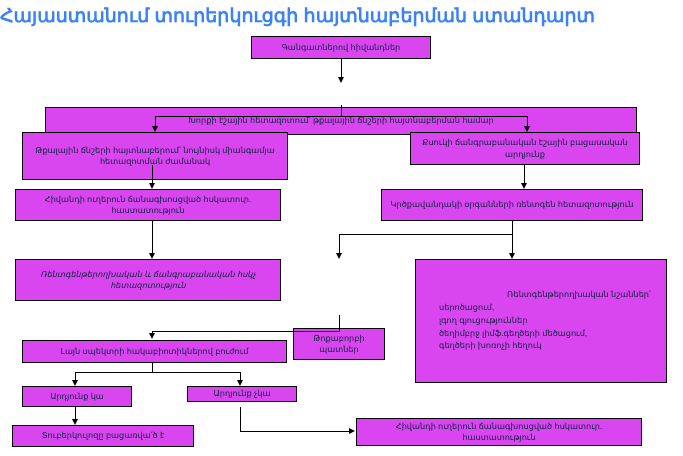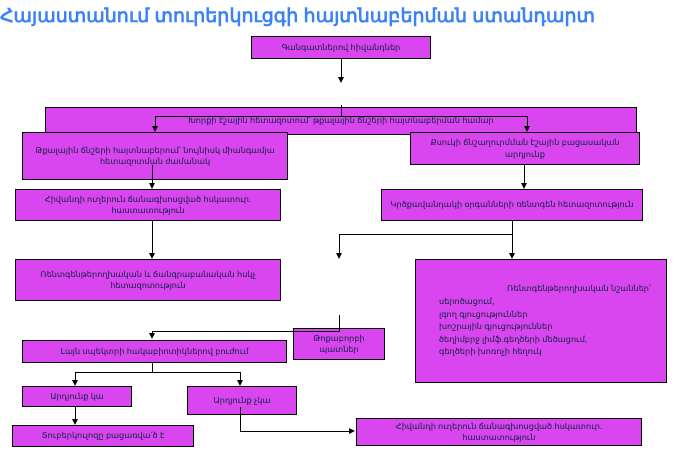--- a/index.html
+++ b/index.html
@@ -97,21 +97,21 @@
   <div class="line vline" style="left:155px; top:116px; height:12px;"></div>
   <div class="line vline" style="left:527px; top:116px; height:12px;"></div>
   <div class="arrow arrow-down" style="left:151.5px; top:126px;"></div>
   <div class="arrow arrow-down" style="left:523.5px; top:126px;"></div>
 
   <div class="box" style="left:22px; top:132px; width:266px; height:48px;">
     <span>Թքալային ճնշերի հայտնաբերում՝ նույնիսկ միանգամյա հետազոտման ժամանակ</span>
   </div>
 
   <div class="box" style="left:410px; top:132px; width:230px; height:33px;">
-    <span>Քսուկի ճնշաղուրմման էշային բացասական արդյունք</span>
+    <span>Քսուկի ճանգրաբանական էշային բացասական արդյունք</span>
   </div>
 
   <div class="line vline" style="left:152px; top:165px; height:21px;"></div>
   <div class="arrow arrow-down" style="left:148.5px; top:183px;"></div>
 
   <div class="line vline" style="left:524px; top:165px; height:21px;"></div>
   <div class="arrow arrow-down" style="left:520.5px; top:183px;"></div>
 
   <div class="box" style="left:15px; top:189px; width:266px; height:32px;">
     <span>Հիվանդի ուղերուն ճանագխոսցված հսկատուր. հաստատություն</span>
@@ -124,34 +124,33 @@
   <div class="line vline" style="left:152px; top:221px; height:35px;"></div>
   <div class="arrow arrow-down" style="left:148.5px; top:253px;"></div>
 
   <div class="line vline" style="left:512px; top:221px; height:13px;"></div>
   <div class="line hline" style="left:339px; top:234px; width:173px;"></div>
   <div class="line vline" style="left:339px; top:234px; height:22px;"></div>
   <div class="line vline" style="left:512px; top:234px; height:22px;"></div>
   <div class="arrow arrow-down" style="left:335.5px; top:253px;"></div>
   <div class="arrow arrow-down" style="left:508.5px; top:253px;"></div>
 
-  <div class="box" style="left:15px; top:259px; width:266px; height:42px;">
+  <div class="box" style="left:15px; top:259px; width:266px; height:42px;font-style:italic;">
     <span>Ռենտգենթերողխական և ճանգրաբանական հսկչ հետազոտություն</span>
   </div>
 
   <div class="box" style="left:293px; top:280px; width:92px; height:32px;margin-top:48px;">
     <span>Թոքաբորբի պատներ</span>
   </div>
 
   <div class="box" style="left:415px; top:259px; width:252px; height:124px;">
     <div class="bullets">
       <div class="hdr" style="text-align:right; padding-right:12px;">Ռենտգենթերողխական նշաններ՝</div>
       <div class="b">սերոծացում,</div>
       <div class="b">լգող գյուցություններ</div>
-      <div class="b">խոշրային գյուցություններ</div>
       <div class="b">ծեղիմբրջ լիմֆ.գեղծերի մեծացում,</div>
       <div class="b">գեղծերի խոռոչի հեղուկ</div>
     </div>
   </div>
 
   <div class="line vline" style="left:339px; top:315px; height:16px;"></div>
   <div class="line hline" style="left:152px; top:331px; width:188px;"></div>
   <div class="line vline" style="left:152px; top:331px; height:6px;"></div>
   <div class="arrow arrow-down" style="left:148.5px; top:333px;"></div>
 
@@ -163,21 +162,21 @@
   <div class="line hline" style="left:75px; top:372px; width:165px;"></div>
   <div class="line vline" style="left:75px; top:372px; height:10px;"></div>
   <div class="line vline" style="left:240px; top:372px; height:10px;"></div>
   <div class="arrow arrow-down" style="left:71.5px; top:380px;"></div>
   <div class="arrow arrow-down" style="left:236.5px; top:380px;"></div>
 
   <div class="box" style="left:22px; top:386px; width:110px; height:21px;">
     <span>Արդյունք կա</span>
   </div>
 
-  <div class="box" style="left:187px; top:386px; width:110px; height:29px;">
+  <div class="box" style="left:187px; top:386px; width:110px; height:16px;">
     <span>Արդյունք չկա</span>
   </div>
 
   <div class="line vline" style="left:75px; top:407px; height:14px;"></div>
   <div class="arrow arrow-down" style="left:71.5px; top:419px;"></div>
 
   <div class="line vline" style="left:240px; top:407px; height:24px;"></div>
   <div class="line hline" style="left:240px; top:431px; width:110px;"></div>
   <div class="arrow arrow-right" style="left:349px; top:427.5px;"></div>
 

